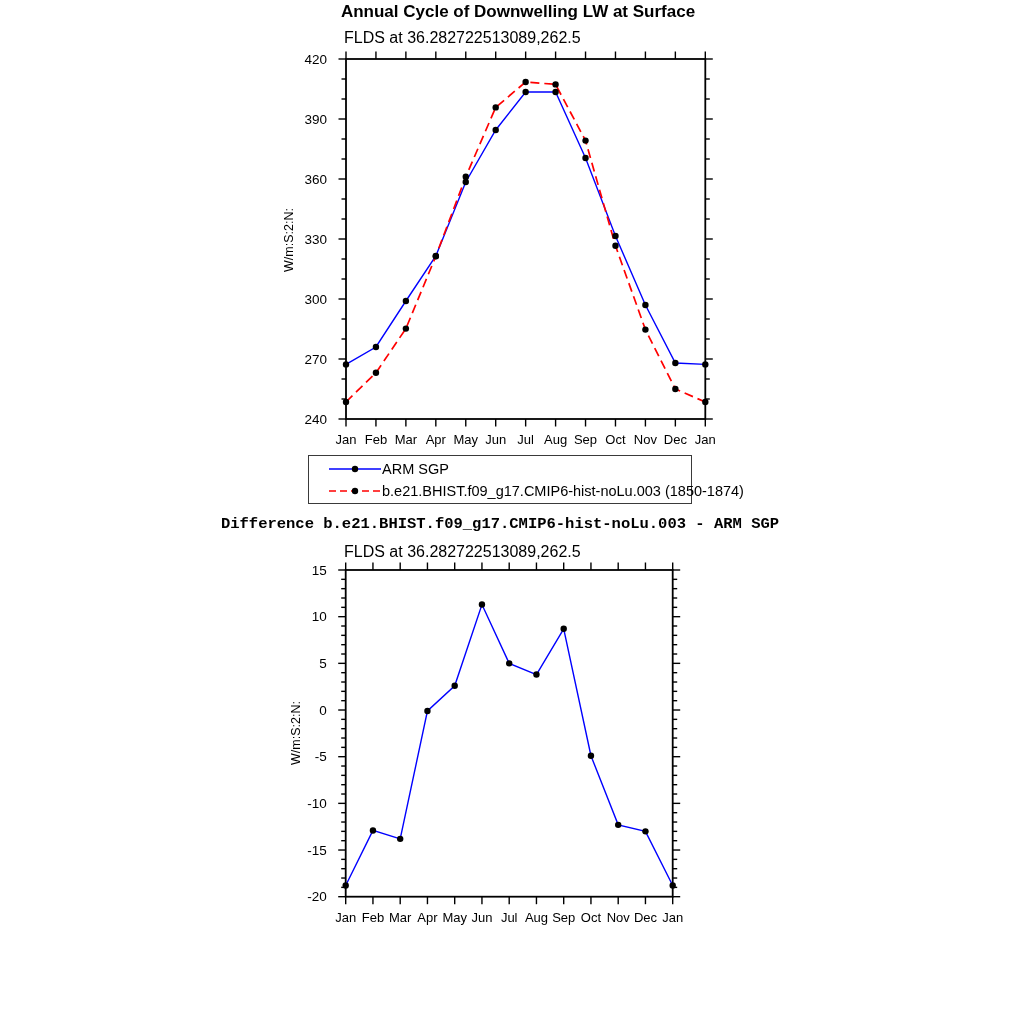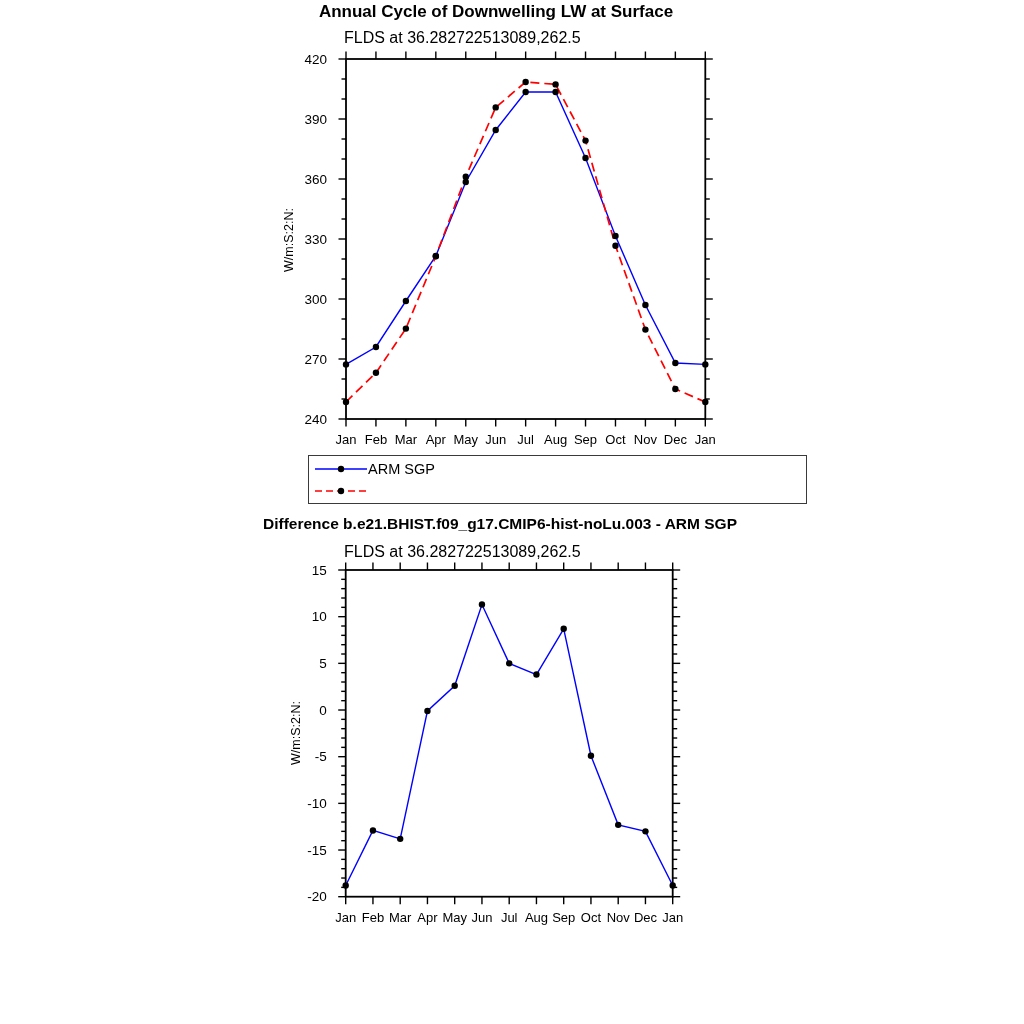--- a/index.html
+++ b/index.html
@@ -3,23 +3,23 @@
 <meta charset="utf-8">
 <style>
   html,body{margin:0;padding:0;background:#ffffff;}
   .page{position:relative;width:1024px;height:1024px;background:#ffffff;overflow:hidden;
         font-family:"Liberation Sans",sans-serif;color:#000;}
   #chart-svg{position:absolute;left:0;top:0;}
   .fig-title{position:absolute;font-weight:bold;font-size:17px;white-space:nowrap;transform:translateX(-50%);}
   .fig-title.bottom{font-size:15.5px;}
   .fig-subtitle{position:absolute;font-size:16px;white-space:nowrap;}
   .ylab{position:absolute;font-size:12.5px;white-space:nowrap;transform:translate(-50%,-50%) rotate(-90deg);}
-  .legend{position:absolute;left:308px;top:455px;width:499px;height:49px;border:1px solid #3a3a3a;
+  .legend{position:absolute;left:308px;top:455px;width:384px;height:49px;border:1px solid #3a3a3a;
           box-sizing:border-box;display:flex;flex-direction:column;justify-content:center;
-          padding-left:5px;background:#ffffff;}
+          padding-left:19px;background:#ffffff;}
   .lrow{display:flex;align-items:center;height:22px;font-size:14.5px;white-space:nowrap;}
   .lsym{width:54px;height:12px;flex:0 0 54px;}
 </style>
 </head>
 <body>
 
 <div class="page">
 
   <svg id="chart-svg" width="1024" height="1024" viewBox="0 0 1024 1024">
       <g>
@@ -282,41 +282,42 @@
           <circle cx="536.45" cy="674.544" r="3.2" fill="#000000"></circle>
           <circle cx="563.7" cy="628.806" r="3.2" fill="#000000"></circle>
           <circle cx="590.95" cy="755.7522857142858" r="3.2" fill="#000000"></circle>
           <circle cx="618.2" cy="824.826" r="3.2" fill="#000000"></circle>
           <circle cx="645.45" cy="831.3600000000001" r="3.2" fill="#000000"></circle>
           <circle cx="672.7" cy="885.4988571428571" r="3.2" fill="#000000"></circle>
         </g>
       </g>
     </svg>
 
-  <div class="fig-title" style="left:496px;top:2px;text-align:center;">Annual Cycle of Downwelling LW at Surface</div>
+  <div class="fig-title" style="left:518px;top:2px;text-align:center;">Annual Cycle of Downwelling LW at Surface</div>
 
   <div class="fig-subtitle" style="left:344px;top:29px;">FLDS at 36.282722513089,262.5</div>
 
   <div class="ylab" style="left:289px;top:240px;">W/m:S:2:N:</div>
 
   <div class="legend">
     <div class="lrow">
       <svg class="lsym" viewBox="0 0 54 12">
         <line x1="1" y1="6" x2="53" y2="6" stroke-width="1.5" stroke="#0000ff"></line>
         <circle cx="27" cy="6" r="3.2" fill="#000000"></circle>
       </svg>
       <span>ARM SGP</span>
     </div>
     <div class="lrow">
       <svg class="lsym" viewBox="0 0 54 12">
         <line x1="1" y1="6" x2="53" y2="6" stroke-width="1.5" stroke="#ff0000" stroke-dasharray="7 4"></line>
         <circle cx="27" cy="6" r="3.2" fill="#000000"></circle>
       </svg>
+      <span>b.e21.BHIST.f09_g17.CMIP6-hist-noLu.003 (1850-1874)</span>
     </div>
   </div>
 
-  <div class="fig-title bottom" style="left:500px;top:515px;">Difference b.e21.BHIST.f09_g17.CMIP6-hist-noLu.003 - ARM SGP</div>
+  <div class="fig-title bottom" style="left:500px;top:515px;font-family:Liberation Mono, monospace;">Difference b.e21.BHIST.f09_g17.CMIP6-hist-noLu.003 - ARM SGP</div>
 
   <div class="fig-subtitle" style="left:344px;top:543px;">FLDS at 36.282722513089,262.5</div>
 
   <div class="ylab" style="left:296px;top:733px;">W/m:S:2:N:</div>
 
 </div>
 
 </body></html>

